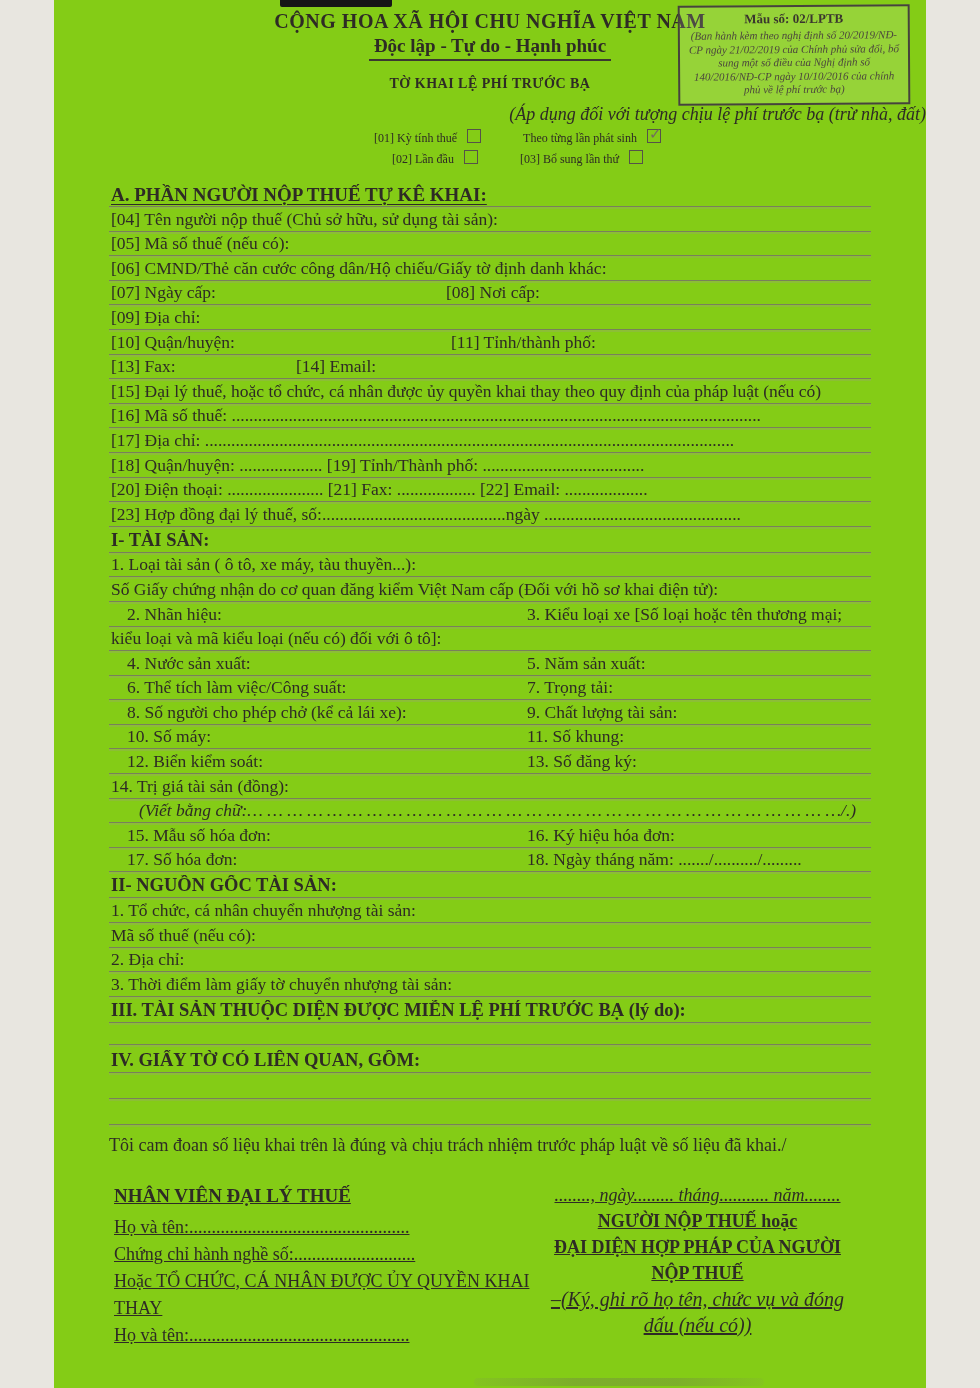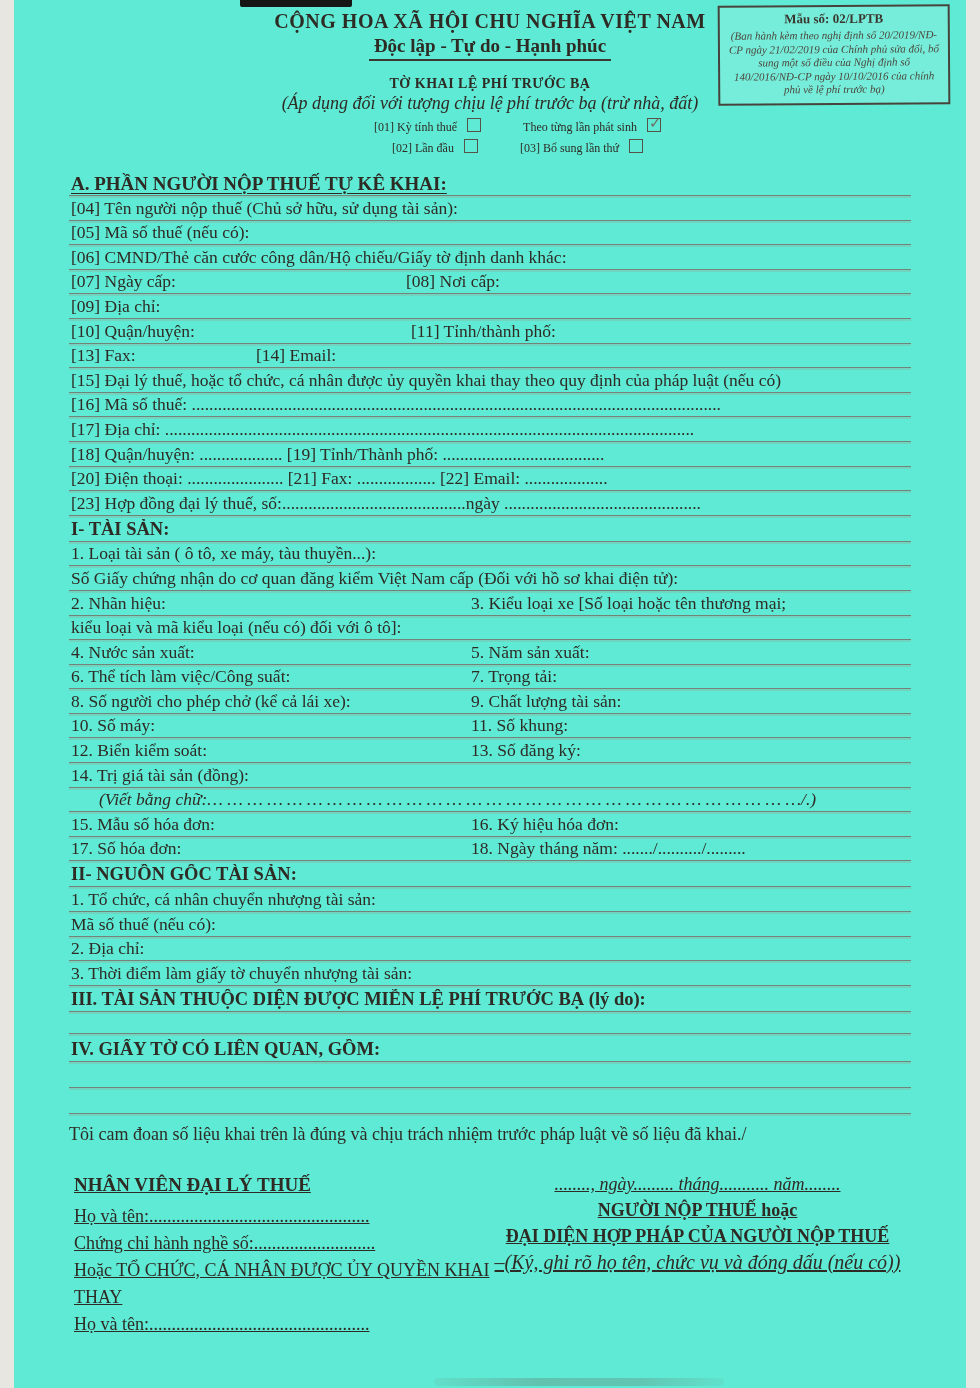--- a/index.html
+++ b/index.html
@@ -1,38 +1,38 @@
 <!DOCTYPE html>
 <html lang="vi"><head>
 <meta charset="utf-8">
 <style>
   * { margin:0; padding:0; box-sizing:border-box; }
   html,body { background:#e8e6e0; }
   .page {
     position:relative;
-    width:952px; height:1388px;
+    width:872px; height:1388px;
     margin:0 auto;
-    background:#5eead4;
+    background:#84cc16;
     color:#2e2b25;
     font-family:"Liberation Serif","DejaVu Serif",serif;
     overflow:hidden;
   }
   
   .artifact-top { position:absolute; left:226px; top:0; width:112px; height:7px; background:#161616; border-radius:0 0 2px 2px; }
   .artifact-bottom { position:absolute; left:420px; bottom:2px; width:290px; height:8px; border-radius:4px;
     background:linear-gradient(90deg, rgba(130,127,118,0.10), rgba(105,102,92,0.30) 35%, rgba(105,102,92,0.28) 70%, rgba(130,127,118,0.08)); }
 
   
   .hdr { position:relative; padding-top:10px; }
   .hdr-center { width:100%; text-align:center; }
   .nat-title { font-weight:bold; font-size:20px; letter-spacing:0.5px; }
   .motto { font-weight:bold; font-size:19px; margin-top:2px; }
   .motto-rule { width:242px; margin:2px auto 0; border-top:2px solid #3b3831; }
   .form-title { font-weight:bold; font-size:14px; margin-top:15px; letter-spacing:0.5px; }
-  .form-subtitle { font-style:italic; font-size:18px; margin-top:1px; }
+  .form-subtitle { font-style:italic; font-size:18px; margin-top:12px;text-align:right; }
 
   .hdr-right {
     position:absolute; top:5px; right:16px; width:232px;
     border:2px solid #46433c; padding:4px 6px 6px;
     text-align:center; background:rgba(255,255,255,0.15);
     transform:rotate(-0.4deg);
   }
   .form-no { font-weight:bold; font-size:13px; color:#3a362e; }
   .form-note { font-style:italic; font-size:11px; line-height:13.5px; color:#4c473d; margin-top:2px; }
 
@@ -50,21 +50,21 @@
     height:24.6px; font-size:17.5px; line-height:21px;
     border-bottom:1px solid rgba(118,114,103,0.85);
     box-shadow:0 2px 0 rgba(160,155,140,0.28);
     padding:0 2px 1px 2px;
     white-space:nowrap; overflow:hidden;
   }
   .frow.hrow { font-weight:bold; font-size:18.5px; height:26px; }
   .frow.h22 { height:22px; } .frow.h26 { height:26px; } .frow.mt4 { margin-top:2px; }
   .cell { display:inline-block; overflow:hidden; }
   .w335 { width:335px; flex:none; } .w340 { width:340px; flex:none; }
-  .w185 { width:185px; flex:none; } .w400 { width:400px; flex:none; }
+  .w185 { width:185px; flex:none; } .w400 { width:400px; flex:none;margin-left:16px; }
   .grow { flex:1; }
   .italic { font-style:italic; }
   .indent { padding-left:28px; }
 
   
   .declaration { margin:10px 55px 0 55px; font-size:18px; }
   .sig { display:flex; margin:26px 55px 0 60px;text-decoration:underline; }
   .sig-left { width:420px; font-size:18px; line-height:27px; }
   .sig-left .sig-title { font-weight:bold; font-size:19px; margin-bottom:5px; }
   .sig-right { flex:1; text-align:center; font-size:18px; line-height:26px; padding-right:10px; }

